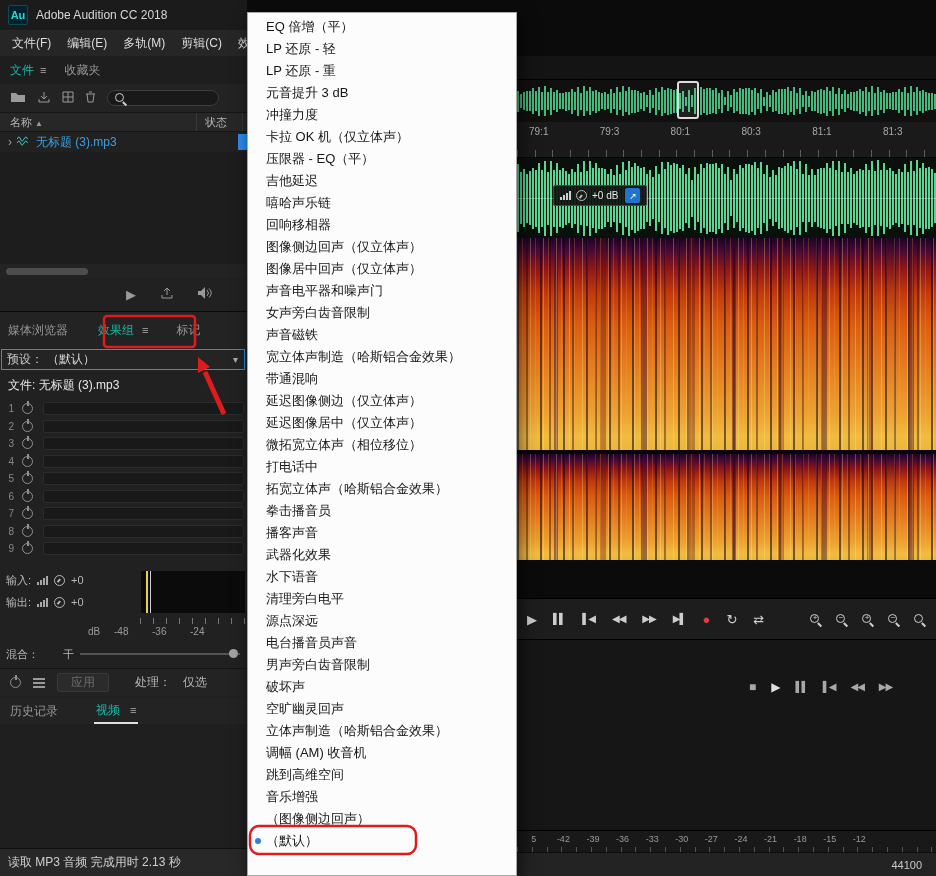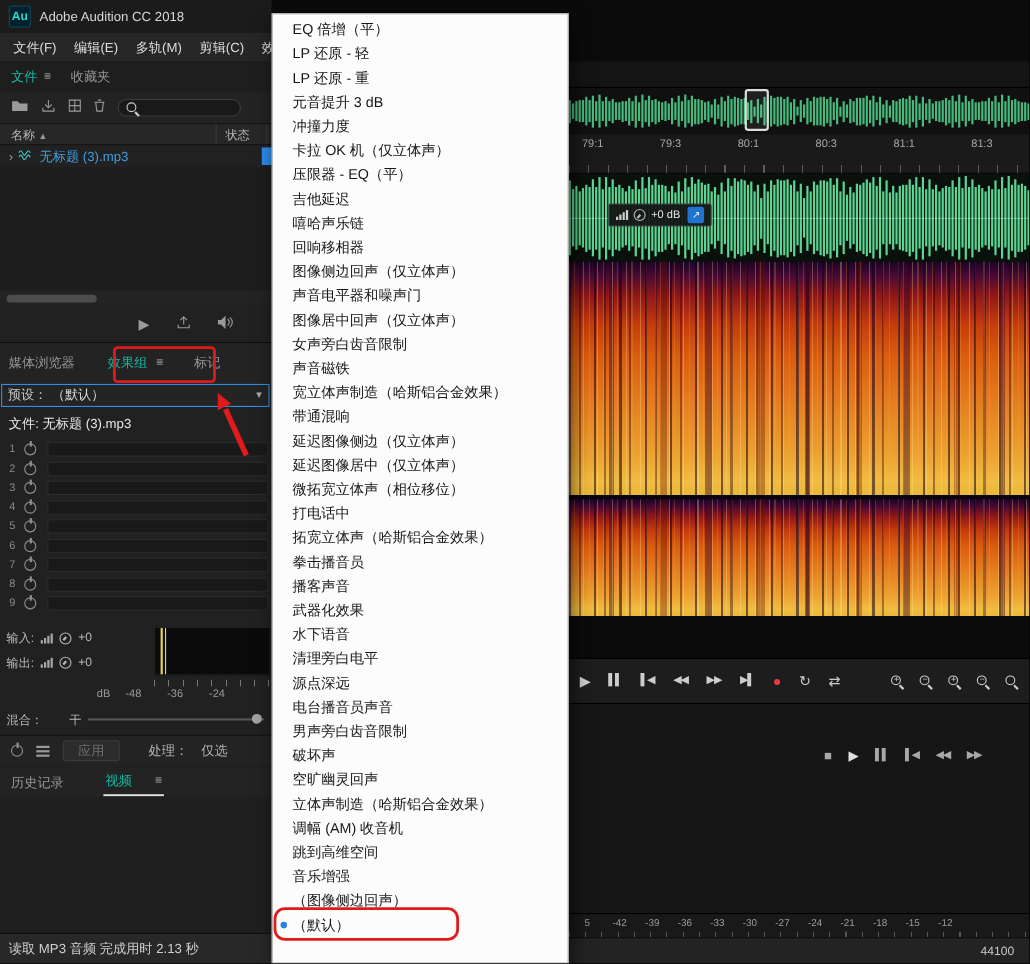--- a/index.html
+++ b/index.html
@@ -69,21 +69,21 @@
   .mix-dry{margin-left:24px}
   .mix-track{flex:1;height:2px;background:#555;margin:0 6px;position:relative}
   .mix-handle{position:absolute;right:2px;top:-4px;width:9px;height:9px;border-radius:50%;background:#a2a2a2}
   .rack-bottom{left:0;top:668px;width:247px;height:28px;background:#232323;border-top:1px solid #141414;
                display:flex;align-items:center;gap:12px;padding-left:10px;font-size:12px;color:#b5b5b5}
   .list-icon{display:inline-flex;flex-direction:column;gap:2px}
   .list-icon i{width:12px;height:2px;background:#9a9a9a;display:block}
   .apply-btn{width:52px;height:19px;background:#2b2b2b;border:1px solid #3a3a3a;border-radius:3px;color:#6e6e6e;
              display:flex;align-items:center;justify-content:center}
   .history-tabs{left:0;top:698px;width:247px;height:26px;background:#232323;display:flex;align-items:center;font-size:12px}
-  .vid-wrap{margin-left:36px;display:flex;align-items:center;gap:21px;border-bottom:2px solid #e0e0e0;height:100%;padding:0 2px}
+  .vid-wrap{margin-left:36px;display:flex;align-items:center;gap:10px;border-bottom:2px solid #e0e0e0;height:100%;padding:0 2px}
   .left-empty{left:0;top:724px;width:247px;height:124px;background:#1f1f1f}
   .left-status{left:0;top:848px;width:247px;height:28px;background:#282828;border-top:1px solid #101010;
                display:flex;align-items:center;padding-left:8px;font-size:12px;color:#cfcfcf;white-space:nowrap}
 
   
   .editor{left:517px;top:0;width:419px;height:876px;background:#0b0b0b}
   .editor .abs{position:absolute}
   .ed-top{left:0;top:56px;width:419px;height:24px;background:#141414;border-bottom:1px solid #000}
   .overview{left:0;top:80px;width:419px;height:42px;background:#101010}
   .ov-marker{position:absolute;left:160px;top:1px;width:22px;height:38px;border:2px solid #dcdcdc;border-radius:3px;background:rgba(255,255,255,.07)}
@@ -736,22 +736,22 @@
         <div class="menu-item">LP 还原 - 轻</div>
         <div class="menu-item">LP 还原 - 重</div>
         <div class="menu-item">元音提升 3 dB</div>
         <div class="menu-item">冲撞力度</div>
         <div class="menu-item">卡拉 OK 机（仅立体声）</div>
         <div class="menu-item">压限器 - EQ（平）</div>
         <div class="menu-item">吉他延迟</div>
         <div class="menu-item">嘻哈声乐链</div>
         <div class="menu-item">回响移相器</div>
         <div class="menu-item">图像侧边回声（仅立体声）</div>
+        <div class="menu-item">图像居中回声（仅立体声）</div>
         <div class="menu-item">声音电平器和噪声门</div>
-        <div class="menu-item">图像居中回声（仅立体声）</div>
         <div class="menu-item">女声旁白齿音限制</div>
         <div class="menu-item">声音磁铁</div>
         <div class="menu-item">宽立体声制造（哈斯铝合金效果）</div>
         <div class="menu-item">带通混响</div>
         <div class="menu-item">延迟图像侧边（仅立体声）</div>
         <div class="menu-item">延迟图像居中（仅立体声）</div>
         <div class="menu-item">微拓宽立体声（相位移位）</div>
         <div class="menu-item">打电话中</div>
         <div class="menu-item">拓宽立体声（哈斯铝合金效果）</div>
         <div class="menu-item">拳击播音员</div>

